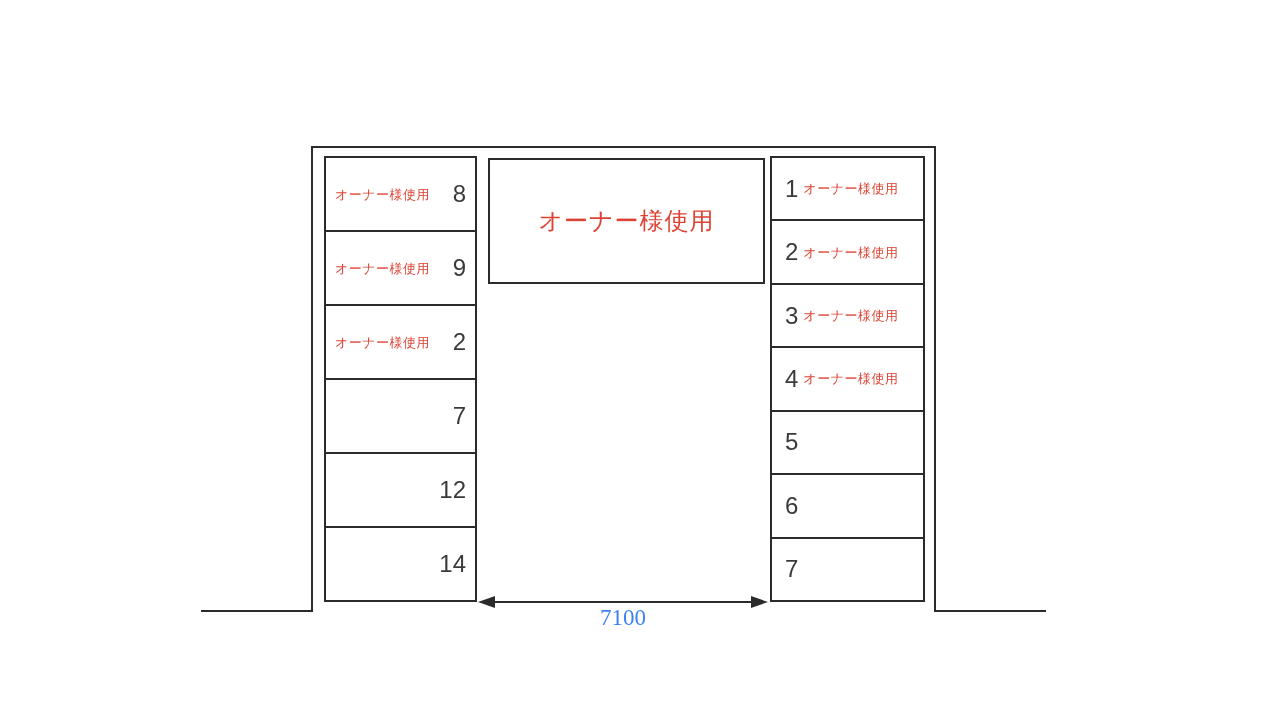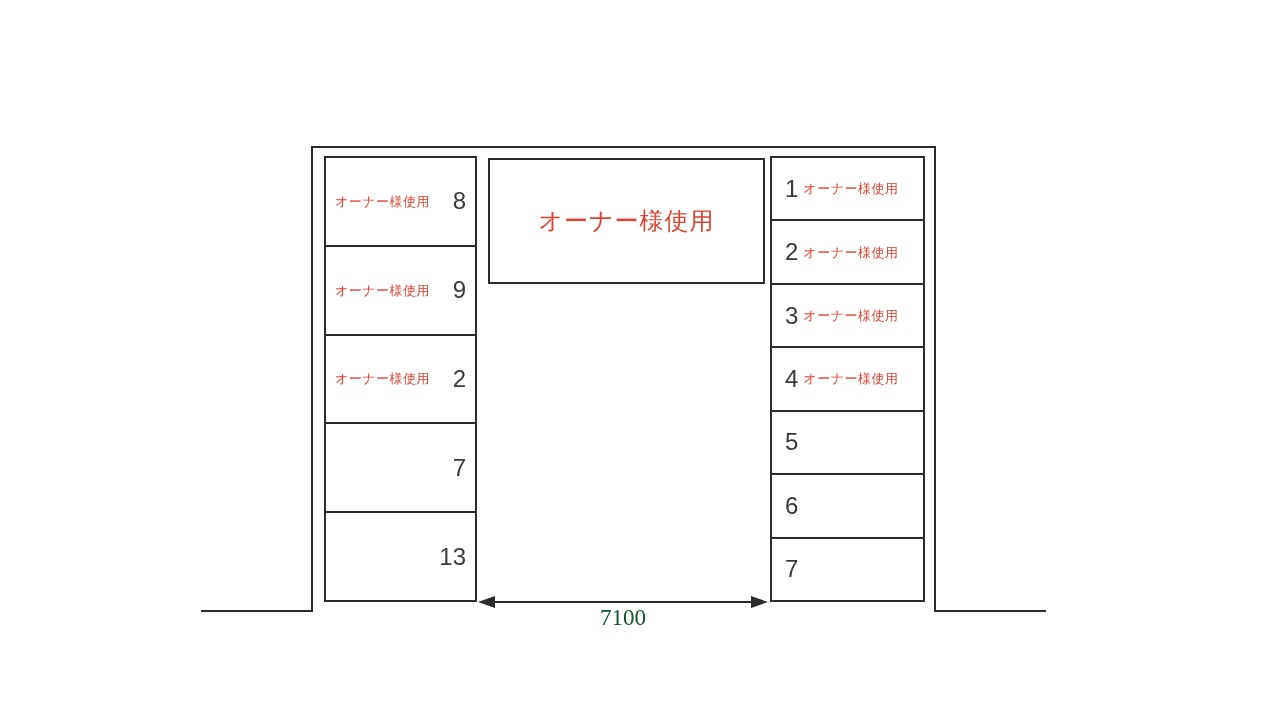--- a/index.html
+++ b/index.html
@@ -130,21 +130,21 @@
   .dim-head-right { right: 0; border-left: 17px solid #2b2b2b; }
 
   .dim-label {
     position: absolute;
     left: 478px;
     top: 605px;
     width: 290px;
     text-align: center;
     font-family: "Liberation Serif", serif;
     font-size: 23px;
-    color: #14532d;
+    color: #3b82f6;
     line-height: 1.1;
   }
 </style>
 </head>
 <body>
 
 <div class="canvas">
 
   <div class="outer-wall"></div>
   <div class="ground ground-left"></div>
@@ -160,21 +160,24 @@
       <span class="num">9</span>
     </div>
     <div class="cell">
       <span class="owner">オーナー様使用</span>
       <span class="num">2</span>
     </div>
     <div class="cell">
       <span class="num">7</span>
     </div>
     <div class="cell">
-      <span class="num">13</span>
+      <span class="num">12</span>
+    </div>
+    <div class="cell">
+      <span class="num">14</span>
     </div>
   </div>
 
   <div class="column column-right">
     <div class="cell">
       <span class="num">1</span>
       <span class="owner">オーナー様使用</span>
     </div>
     <div class="cell">
       <span class="num">2</span>

